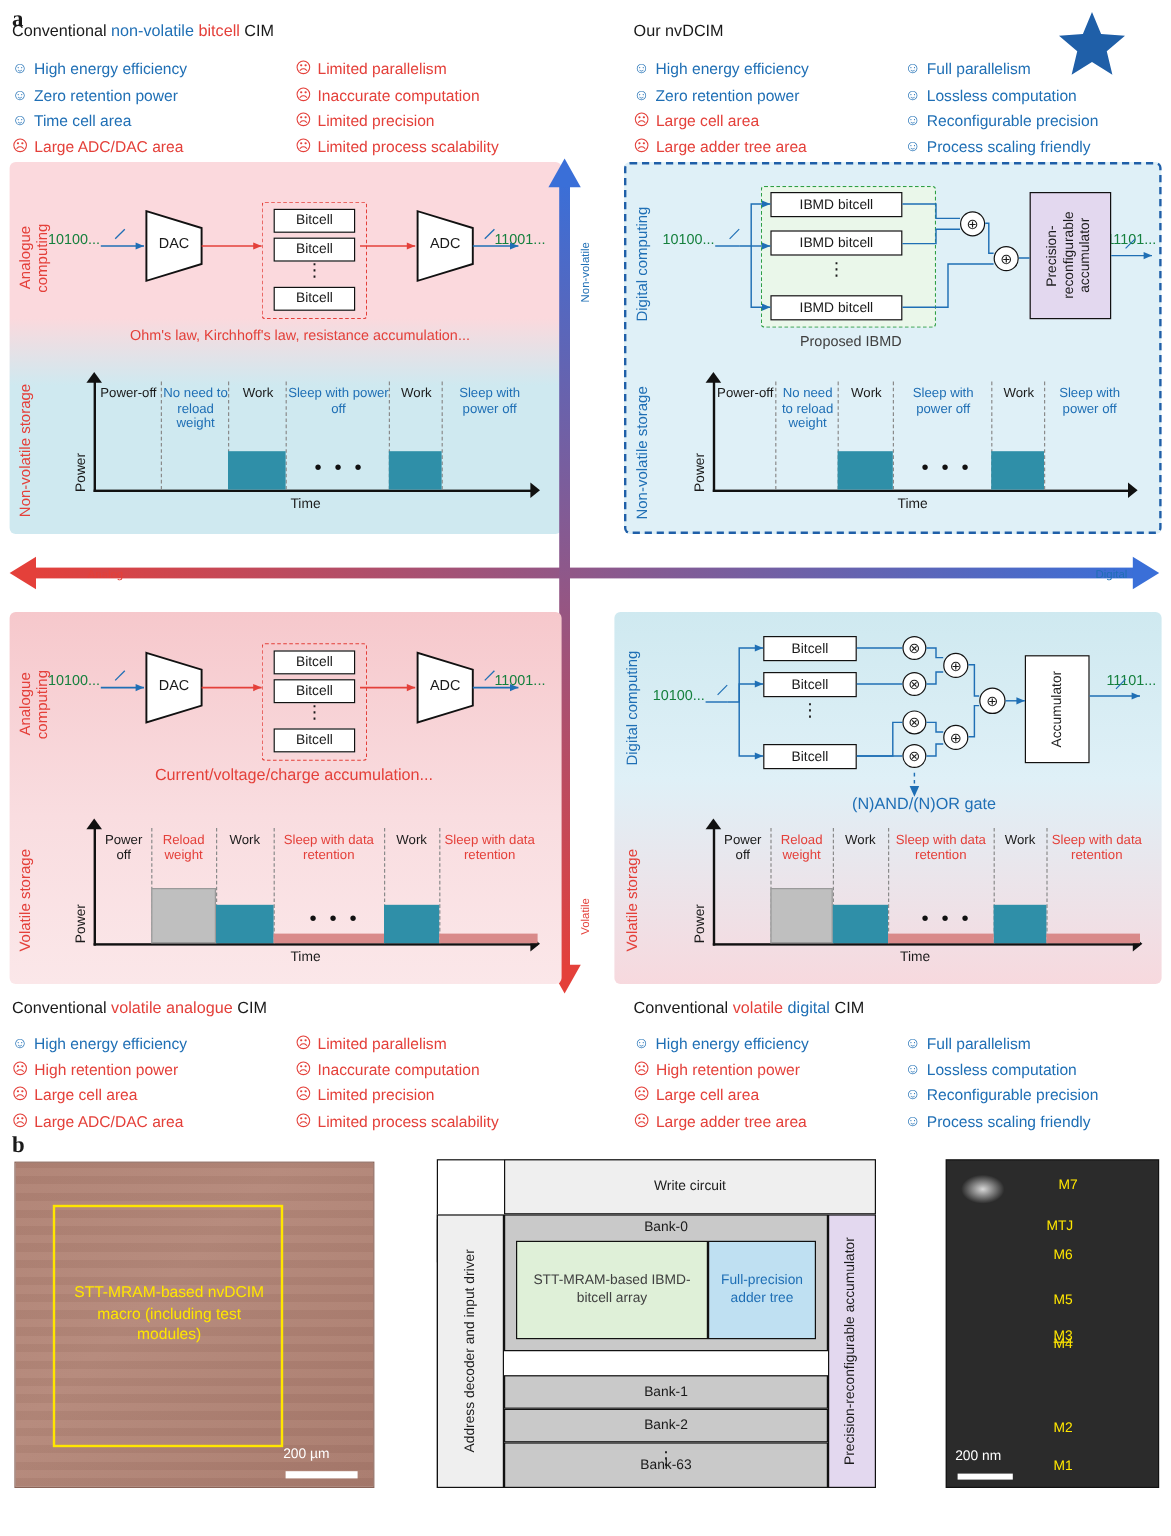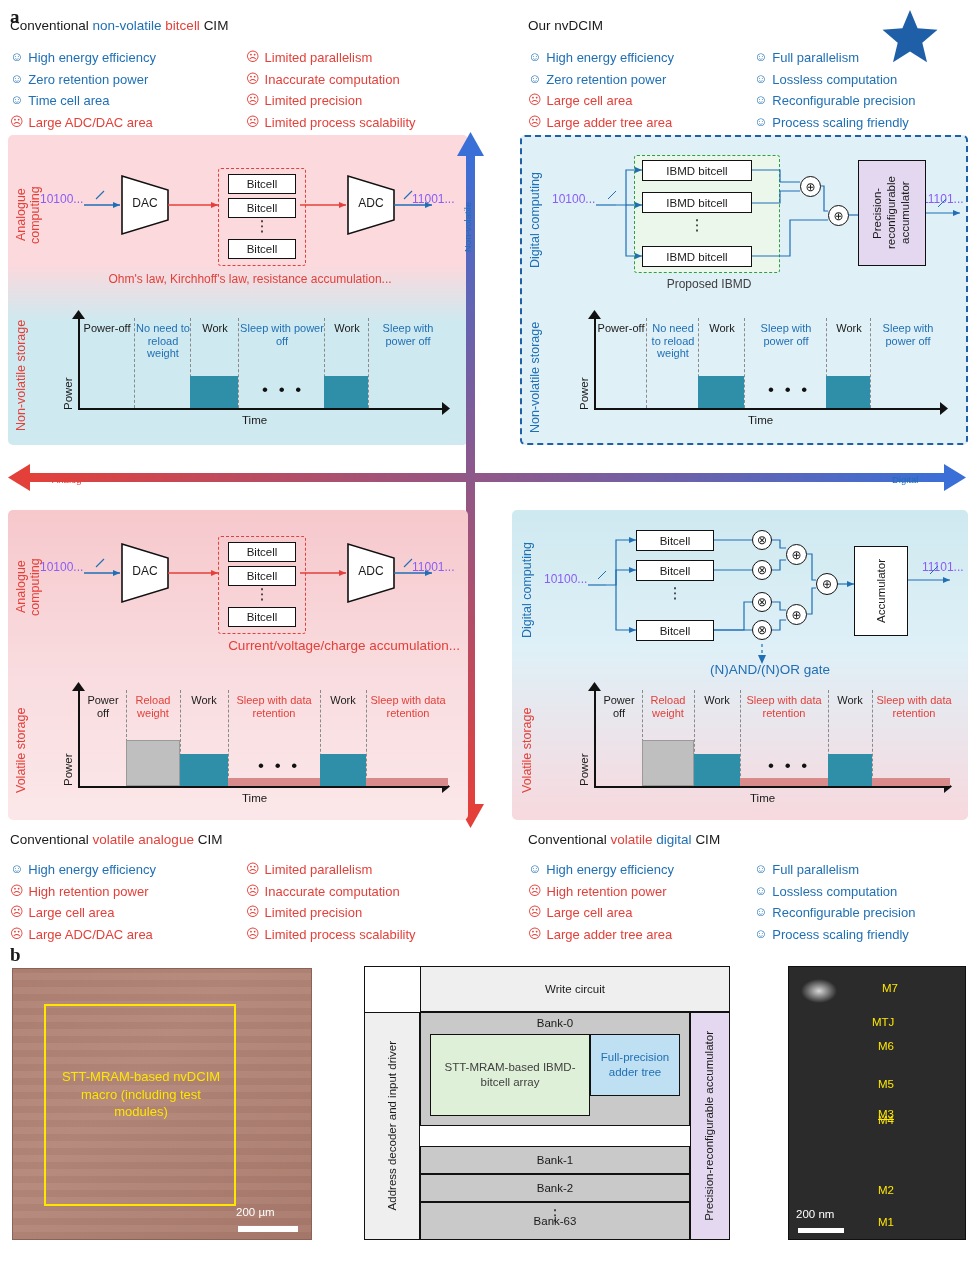--- a/index.html
+++ b/index.html
@@ -46,38 +46,38 @@
     background:#fff; border:1.6px solid #111; font-size:11.5px;
     display:flex; align-items:center; justify-content:center; position:absolute;
     text-align:center;
   }
   .dashed-red { position:absolute; border:1.5px dashed #e4403a; border-radius:3px; }
   .dashed-green { position:absolute; border:1.5px dashed #2e9e45; border-radius:3px; background:#eaf7ea; }
   .xor { position:absolute; border:1.6px solid #111; border-radius:50%; background:#fff;
          display:flex; align-items:center; justify-content:center; font-size:12px; }
   .vdots { position:absolute; font-size:15px; line-height:0.7; letter-spacing:0; text-align:center; }
 
-  .code { font-size:12px; color:#8b5cf6; position:absolute; }
+  .code { font-size:12px; color:#15803d; position:absolute; }
 
   svg.ov { position:absolute; left:0; top:0; overflow:visible; pointer-events:none; }
 
   
   .chart { position:absolute; }
   .chart .axis { position:absolute; background:#111; }
   .chart .ylab { position:absolute; writing-mode:vertical-rl; transform:rotate(180deg); font-size:11.5px; }
   .chart .xlab { position:absolute; font-size:11.5px; }
   .seg-label { position:absolute; font-size:11px; text-align:center; line-height:1.15; }
   .bar { position:absolute; }
   .bar.teal { background:#2f8fa8; }
   .bar.gray { background:#bfbfbf; border:1px solid #9a9a9a; }
   .dash-v { position:absolute; border-left:1px dashed #8a8a8a; }
   .dots3 { position:absolute; font-size:17px; letter-spacing:3px; color:#111; }
 
   
-  .axis-word { position:absolute; font-size:9.5px; }
+  .axis-word { position:absolute; font-size:9.5px;margin-left:21px; }
 
   
   .micro {
     position:absolute; background:
       repeating-linear-gradient(0deg, rgba(0,0,0,0.03) 0 7px, rgba(255,255,255,0.03) 7px 14px),
       linear-gradient(135deg,#b08274 0%, #b5887a 40%, #a87a6c 100%);
     border:1px solid #8a6357;
   }
   .yellow-rect { position:absolute; border:2px solid #ffe600; }
   .scalebar { position:absolute; height:6px; background:#ffffff; }
@@ -369,21 +369,21 @@
 </svg>
 <div style="position:absolute;left:122px;top:564px;width:46px;text-align:center;font-size:12px;">DAC</div>
 <div style="position:absolute;left:348px;top:564px;width:46px;text-align:center;font-size:12px;">ADC</div>
 
 <div class="dashed-red" style="left:218px;top:536px;width:88px;height:98px;"></div>
 <div class="bitcell" style="left:228px;top:542px;width:68px;height:20px;">Bitcell</div>
 <div class="bitcell" style="left:228px;top:566px;width:68px;height:20px;">Bitcell</div>
 <div class="vdots" style="left:228px;top:589px;width:68px;">⋮</div>
 <div class="bitcell" style="left:228px;top:607px;width:68px;height:20px;">Bitcell</div>
 
-<div style="position:absolute;left:30px;top:638px;width:430px;text-align:right;font-size:13.5px;" class="red">Current/voltage/charge accumulation...</div>
+<div style="position:absolute;left:30px;top:638px;width:430px;text-align:center;font-size:13.5px;" class="red">Current/voltage/charge accumulation...</div>
 
 <div class="chart" style="left:62px;top:690px;width:392px;height:120px;">
   <div class="ylab" style="left:0px;top:26px;height:70px;">Power</div>
   <div class="axis" style="left:16px;top:0px;width:1.5px;height:98px;"></div>
   <div class="axis" style="left:16px;top:96px;width:370px;height:1.5px;"></div>
   <svg class="ov" style="left:380px;top:90px;width:14px;height:14px;">
       <polygon points="0,0 8,6.5 0,13" fill="#111"></polygon>
     </svg>
   <svg class="ov" style="left:10px;top:-8px;width:14px;height:14px;">
       <polygon points="6.5,0 13,9 0,9" fill="#111"></polygon>
@@ -596,21 +596,21 @@
 </div>
 <div class="cell purple" style="left:690px;top:1012px;width:40px;height:228px;">
   <span style="writing-mode:vertical-rl;transform:rotate(180deg);line-height:1.2;">Precision-reconfigurable accumulator</span>
 </div>
 <div class="cell gray" style="left:420px;top:1012px;width:270px;height:114px;align-items:flex-start;">
   <span style="margin-top:4px;">Bank-0</span>
 </div>
 <div class="cell green" style="left:430px;top:1034px;width:160px;height:82px;">
     <span style="padding:0 6px;line-height:1.3;">STT-MRAM-based IBMD-bitcell array</span>
   </div>
-<div class="cell blue" style="left:590px;top:1034px;width:90px;height:62px;">
+<div class="cell blue" style="left:590px;top:1034px;width:90px;height:82px;">
     <span style="padding:0 4px;line-height:1.3;">Full-precision adder tree</span>
   </div>
 <div class="cell gray" style="left:420px;top:1146px;width:270px;height:28px;">
     <span>Bank-1</span>
   </div>
 <div class="cell gray" style="left:420px;top:1174px;width:270px;height:28px;">
     <span>Bank-2</span>
   </div>
 <div class="cell gray" style="left:420px;top:1202px;width:270px;height:38px;">
     <span>Bank-63</span>

